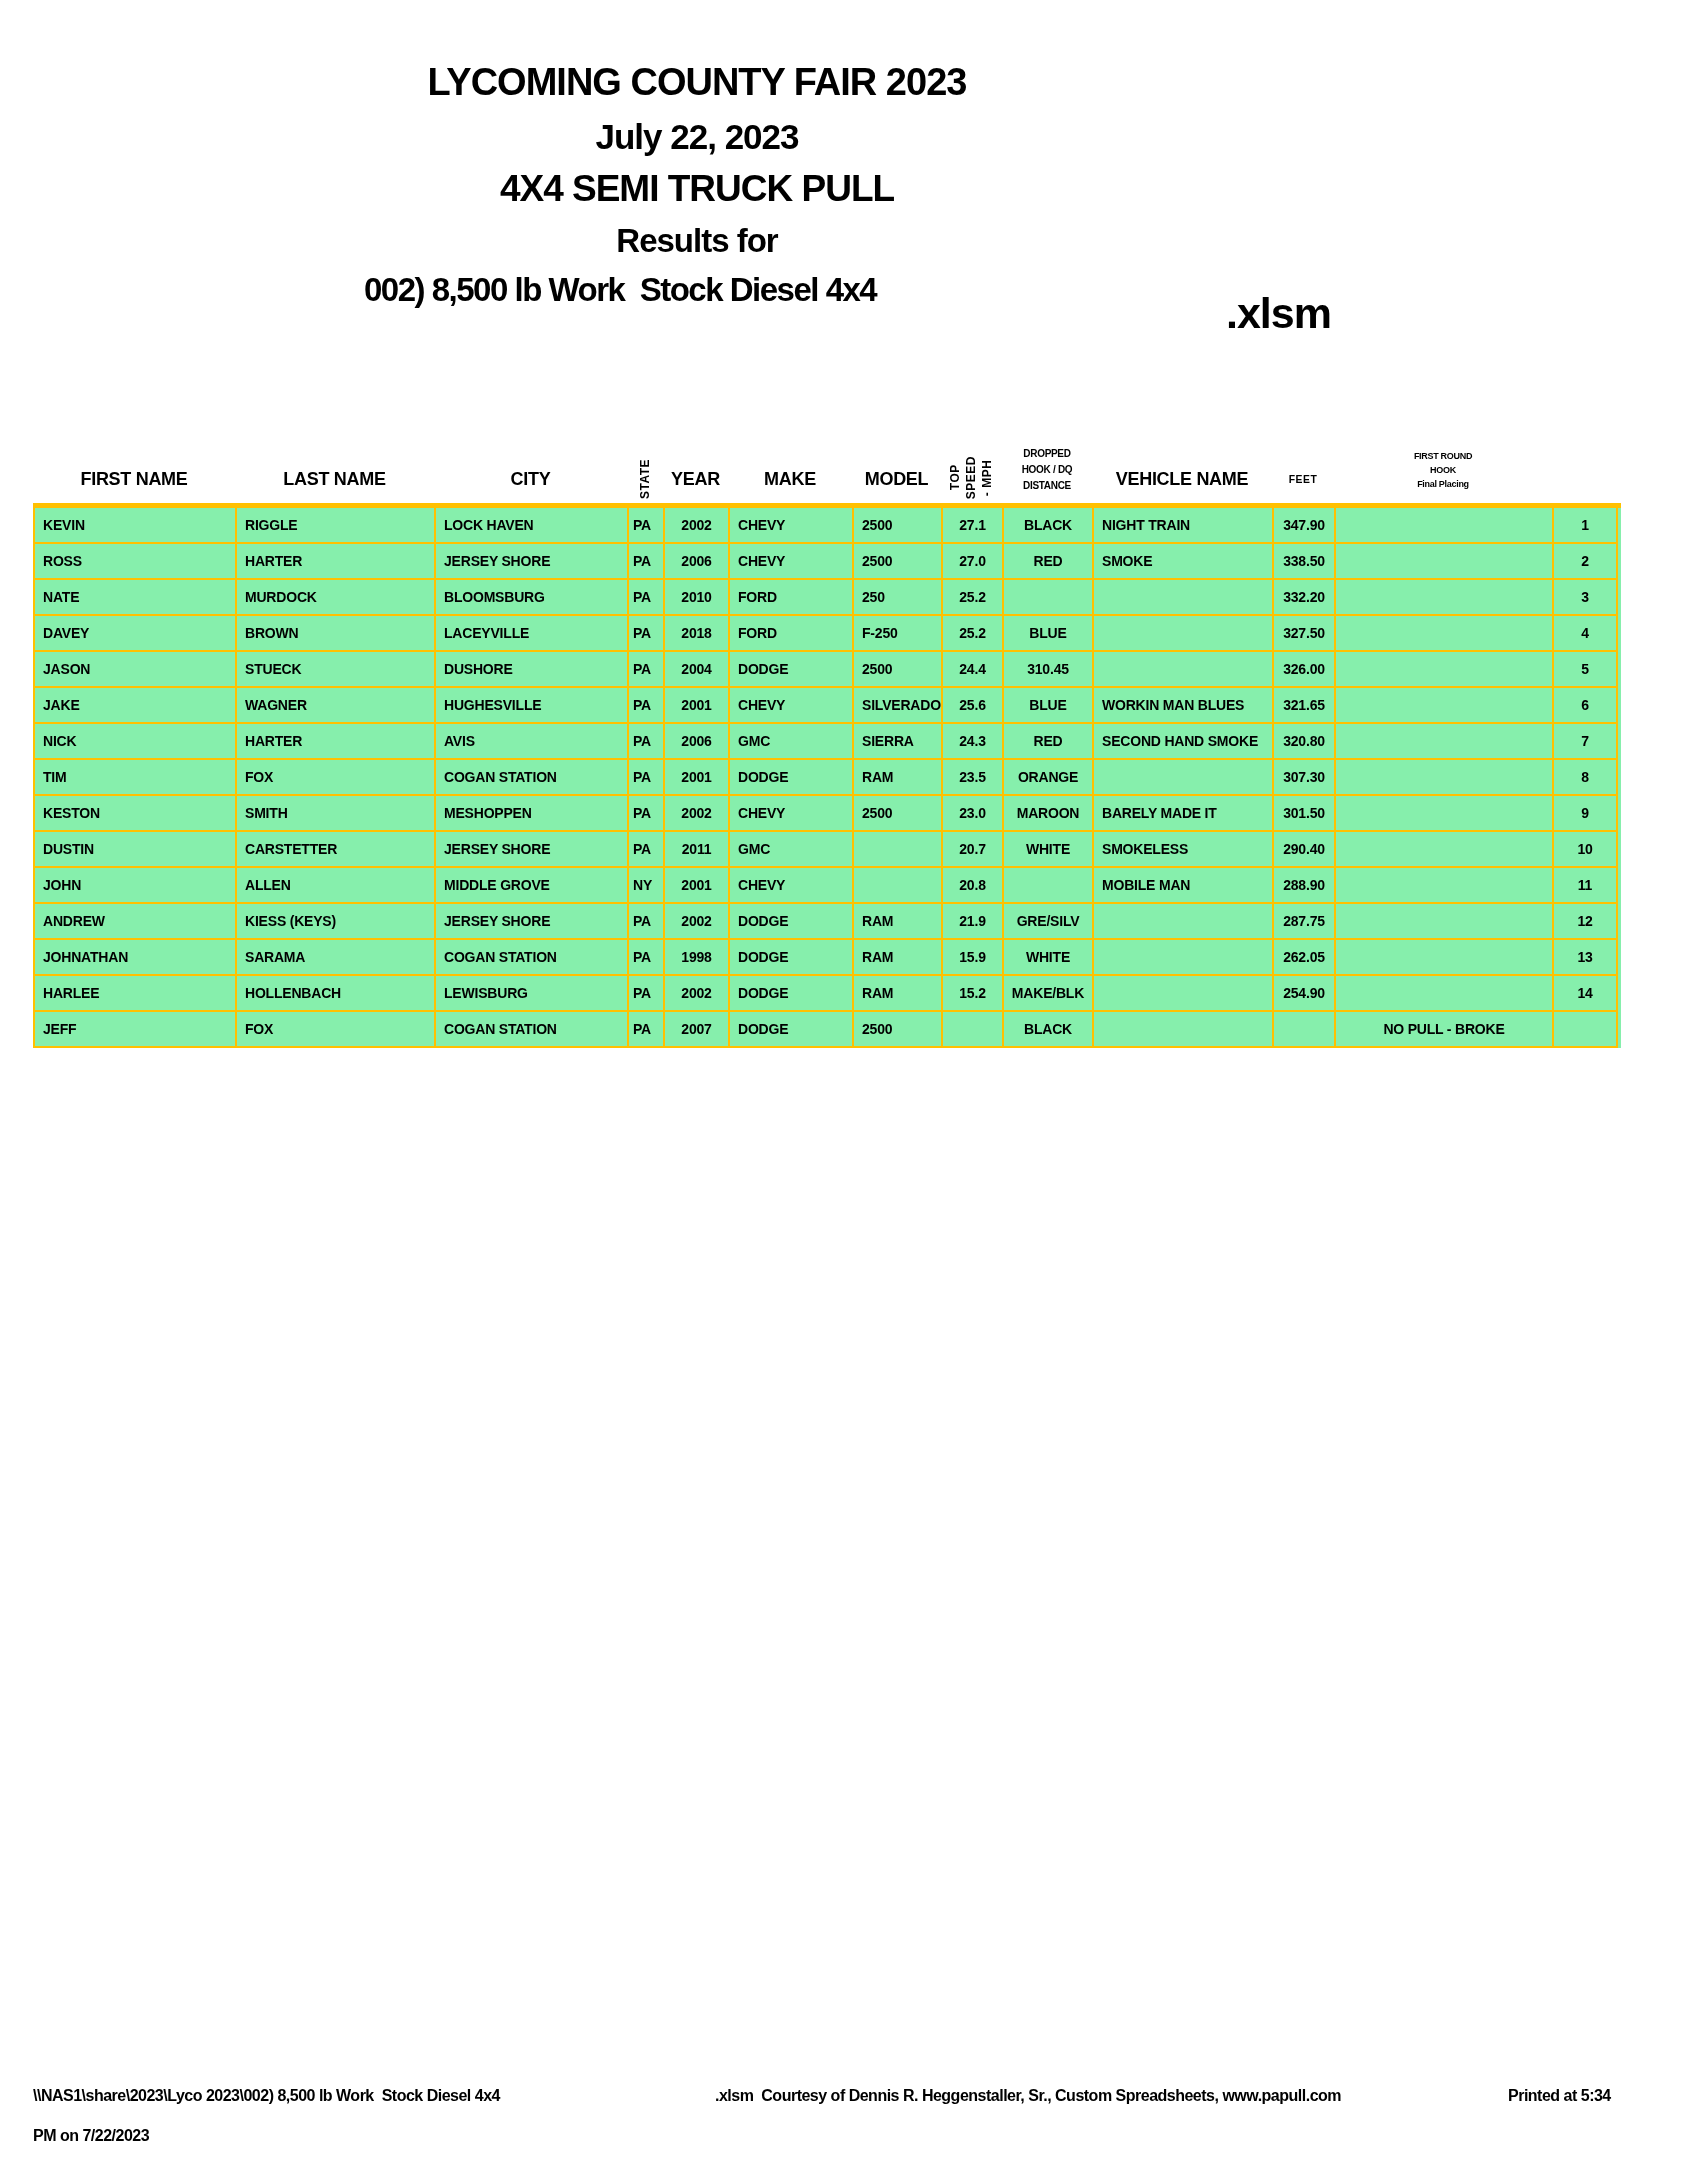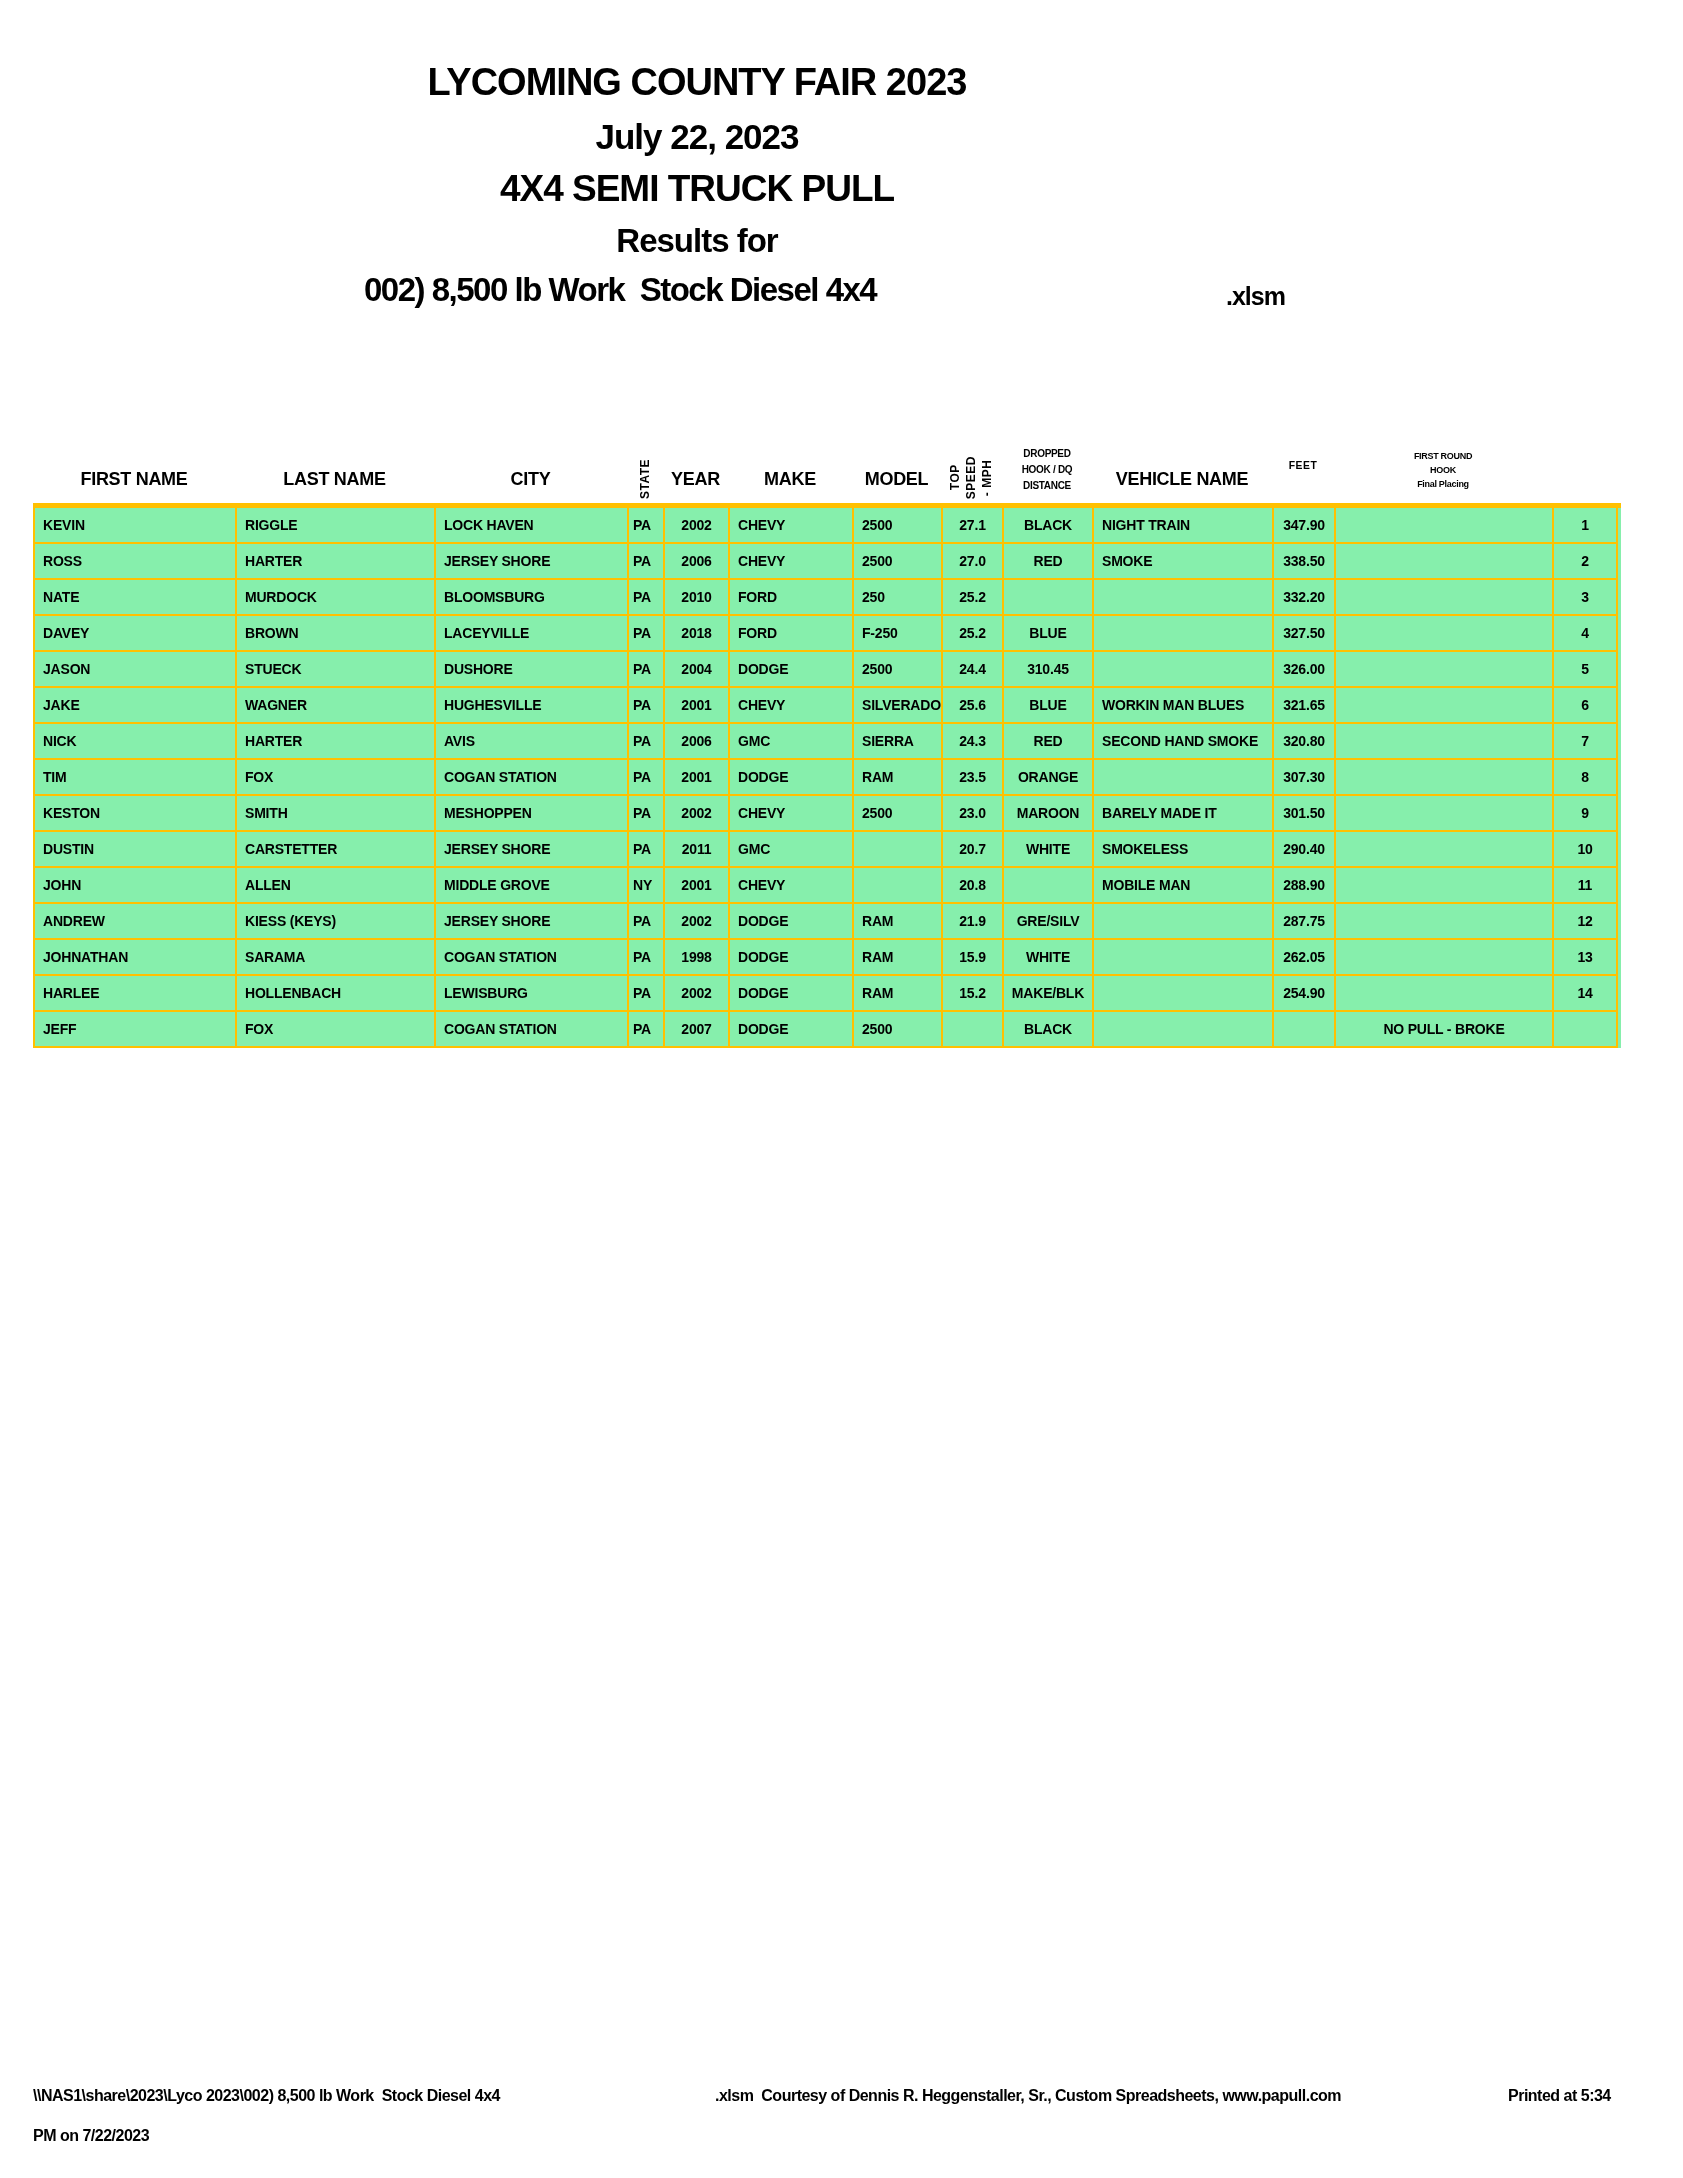--- a/index.html
+++ b/index.html
@@ -22,22 +22,22 @@
   }
   .t1{top:61px;font-size:38px;}
   .t2{top:117px;font-size:35px;}
   .t3{top:168px;font-size:37px;}
   .t4{top:222px;font-size:33px;}
   .class-line{
     position:absolute;left:364px;top:271px;
     font-size:33px;letter-spacing:-1.5px;white-space:pre;
   }
   .ext-line{
-    position:absolute;left:1226px;top:282px;
-    font-size:25px;letter-spacing:-1px;white-space:pre;
+    position:absolute;left:1226px;top:289px;
+    font-size:43px;letter-spacing:-1px;white-space:pre;
   }
 
   
   .results-table{
     position:absolute;left:33px;top:416px;width:1588px;
   }
   .grid-cols{
     display:grid;
     grid-template-columns:202px 199px 193px 36px 65px 124px 89px 61px 90px 180px 62px 218px 64px;
   }
@@ -48,21 +48,21 @@
     font-size:18px;letter-spacing:-0.3px;
     overflow:visible;
   }
   .hcell span{white-space:pre-line;line-height:1.15;}
   .hcell.small10{font-size:10px;padding-bottom:9px;}
   .hcell.small10 span{line-height:1.6;}
   .hcell.small11{font-size:11.4px;padding-bottom:9px;}
   .hcell.small11 span{line-height:1.6;}
   .hcell.small9{font-size:9px;padding-bottom:11px;}
   .hcell.small9 span{line-height:1.55;}
-  .hcell.feet-h{font-size:10.4px;padding-bottom:31px;letter-spacing:0.5px;}
+  .hcell.feet-h{font-size:10.4px;padding-bottom:17px;letter-spacing:0.5px;}
   .hcell.vcell{padding-bottom:4px;}
   .hcell .vert{
     writing-mode:vertical-rl;
     transform:rotate(180deg);
     font-size:12px;letter-spacing:0.5px;
     line-height:1.35;
   }
 
   .tbody{
     border-top:5px solid var(--gold);

